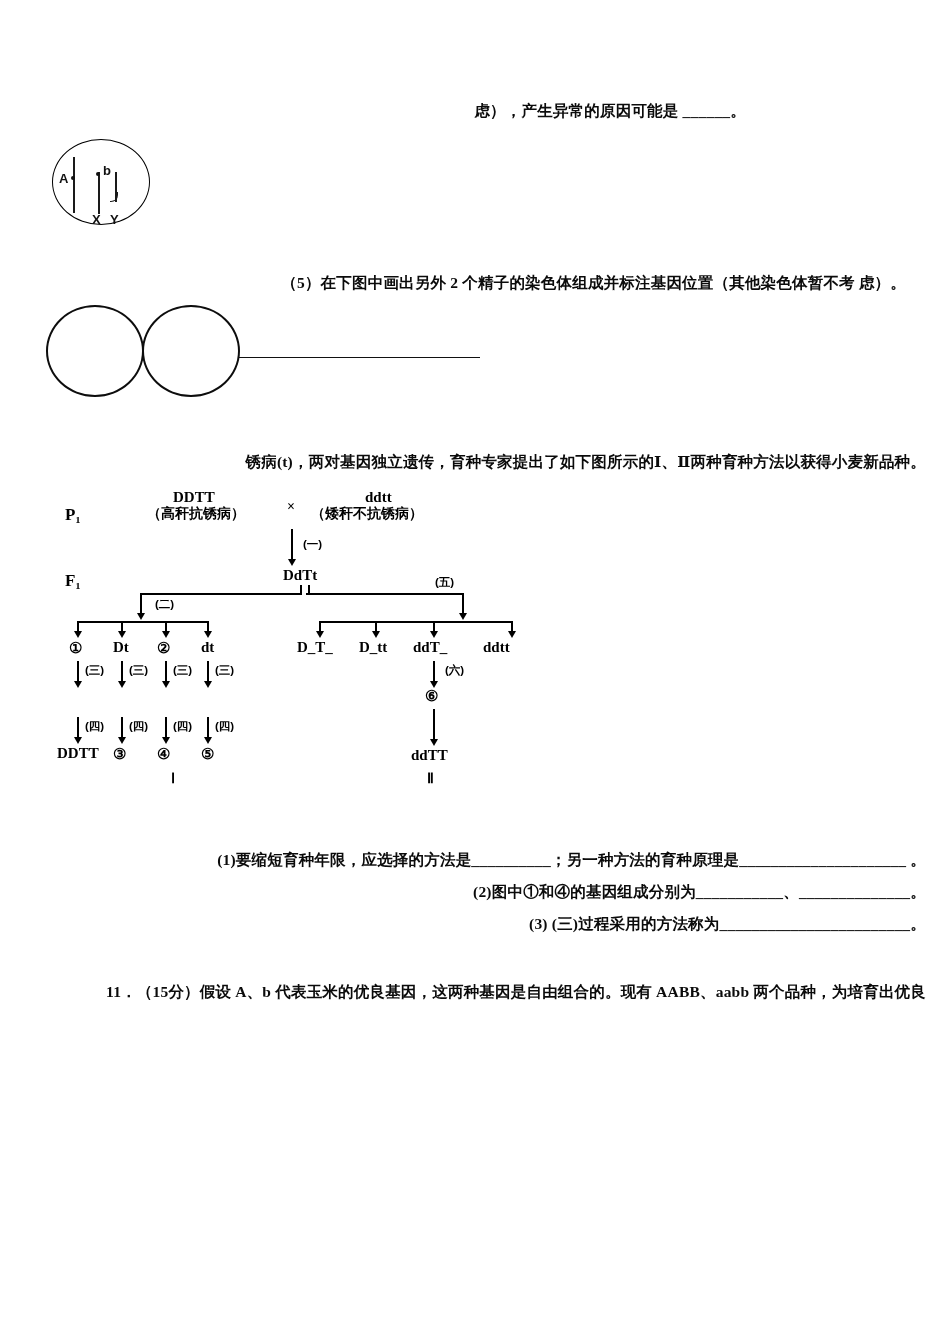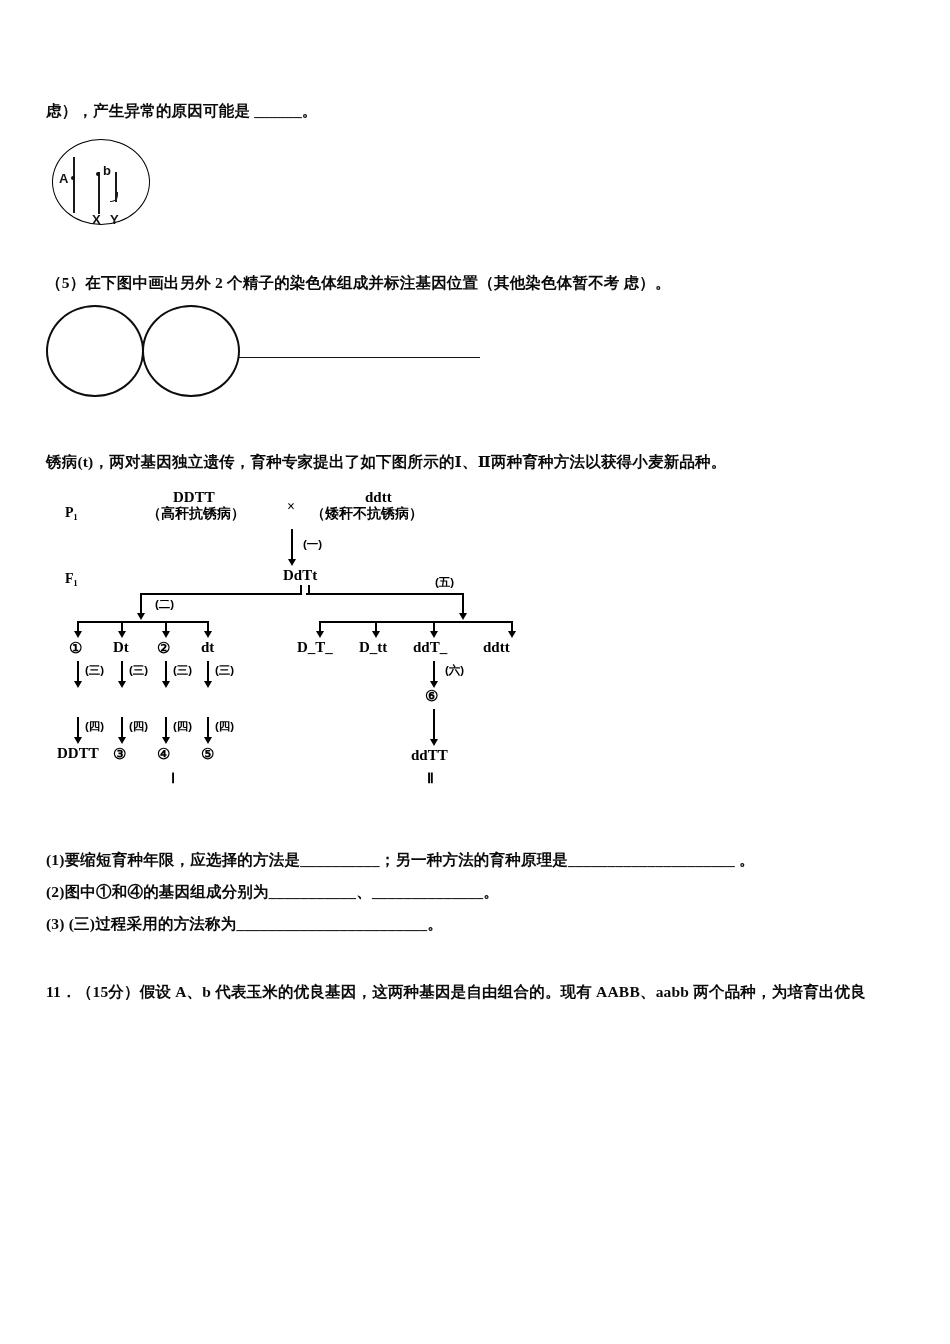--- a/index.html
+++ b/index.html
@@ -21,21 +21,21 @@
     height: 1344px;
   }
   
   .para {
     position: absolute;
     font-size: 15.5px;
     line-height: 30px;
     color: #0b0b0b;
     letter-spacing: 0.2px;
   }
-  .para.bold { font-weight: bold; }
+  .para.bold { font-weight: bold; text-align: right; }
   
   .cell-circle {
     position: absolute;
     border: 1.6px solid #000;
     border-radius: 50%;
     background: #fff;
   }
   .chr-line {
     position: absolute;
     background: #1a1a1a;
@@ -80,21 +80,21 @@
     height: 330px;
   }
   #breeding-diagram .gnode {
     position: absolute;
     font-family: "Liberation Serif", serif;
     font-weight: bold;
     white-space: nowrap;
     color: #000;
   }
   #breeding-diagram .gen-label {
-    font-size: 14px;
+    font-size: 17px;
     font-weight: bold;
   }
   #breeding-diagram .geno {
     font-size: 15px;
     font-weight: bold;
   }
   #breeding-diagram .pheno {
     font-size: 14px;
     font-weight: bold;
     font-family: "Liberation Sans", sans-serif;

